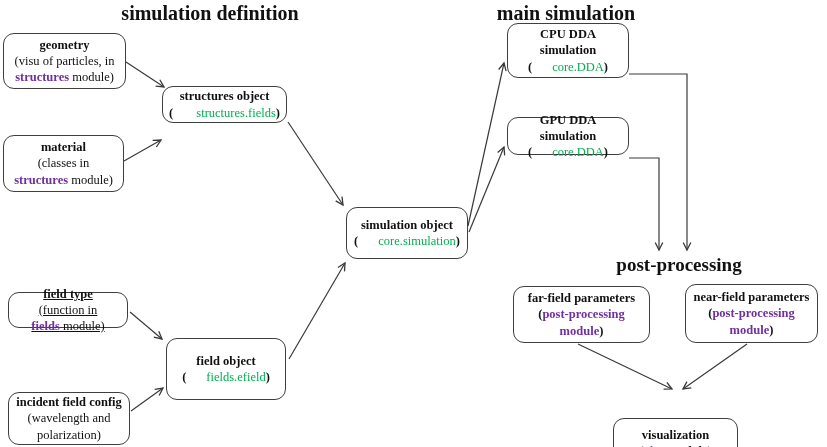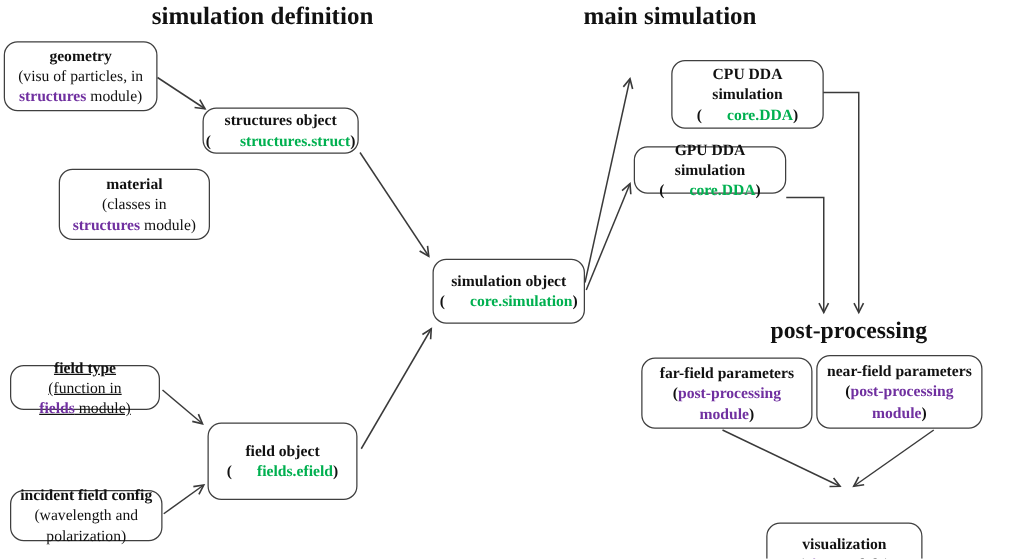--- a/index.html
+++ b/index.html
@@ -38,21 +38,21 @@
     justify-content:center;
     align-items:center;
     text-align:center;
     font-size:12.5px;
     line-height:1.3;
     white-space:nowrap;
   }
   .t{font-weight:bold;}
   .b{font-weight:bold;}
   .purple{color:var(--purple);font-weight:bold;}
-  .green{color:var(--green);font-weight:bold;padding-left:20px;}
+  .green{color:var(--green);font-weight:normal;padding-left:20px;}
 </style>
 </head>
 <body>
 
 <div id="canvas">
 
   <svg id="arrows" viewBox="0 0 827 447" xmlns="http://www.w3.org/2000/svg">
     <defs>
       <marker id="ah" markerUnits="userSpaceOnUse" markerWidth="11" markerHeight="11" refX="9" refY="5" orient="auto">
         <path d="M1.5,1.2 L9,5 L1.5,8.8" fill="none" stroke="#3a3a3a" stroke-width="1.3"></path>
@@ -68,81 +68,81 @@
       <line x1="468" y1="226" x2="504" y2="63" marker-end="url(#ah)"></line>
       <line x1="469" y1="232" x2="504" y2="147" marker-end="url(#ah)"></line>
       <polyline points="629,74 687,74 687,250" marker-end="url(#ah)"></polyline>
       <polyline points="629,158 659,158 659,250" marker-end="url(#ah)"></polyline>
       <line x1="578" y1="344" x2="672" y2="389" marker-end="url(#ah)"></line>
       <line x1="747" y1="344" x2="683" y2="389" marker-end="url(#ah)"></line>
     </g>
   </svg>
 
   <div class="heading" style="left:210px;top:2px;">simulation definition</div>
-  <div class="heading" style="left:536px;top:2px;">main simulation</div>
+  <div class="heading" style="left:566px;top:2px;">main simulation</div>
   <div class="heading" style="left:679px;top:254px;font-size:19px;">post-processing</div>
 
   <div class="box" style="left:3px;top:33px;width:123px;height:56px;">
     <div class="t">geometry</div>
     <div>(visu of particles, in</div>
     <div><span class="purple">structures</span><span> module)</span></div>
   </div>
 
-  <div class="box" style="left:3px;top:135px;width:121px;height:57px;margin-left:44px;">
+  <div class="box" style="left:3px;top:135px;width:121px;height:57px;">
     <div class="t">material</div>
     <div>(classes in</div>
     <div><span class="purple">structures</span><span> module)</span></div>
   </div>
 
   <div class="box" style="left:162px;top:86px;width:125px;height:37px;">
     <div class="t">structures object</div>
-    <div><span class="b">( </span><span class="green">structures.struct</span><span class="b">)</span></div>
+    <div><span class="b">( </span><span class="green">structures.fields</span><span class="b">)</span></div>
   </div>
 
   <div class="box" style="left:8px;top:292px;width:120px;height:36px;text-decoration:underline;">
     <div class="t">field type</div>
     <div>(function in</div>
     <div><span class="purple">fields</span><span> module)</span></div>
   </div>
 
-  <div class="box" style="left:8px;top:392px;width:122px;height:41px;">
+  <div class="box" style="left:8px;top:392px;width:122px;height:53px;">
     <div class="t">incident field config</div>
     <div>(wavelength and</div>
     <div>polarization)</div>
   </div>
 
   <div class="box" style="left:166px;top:338px;width:120px;height:62px;">
     <div class="t">field object</div>
     <div><span class="b">(</span><span class="green">fields.efield</span><span class="b">)</span></div>
   </div>
 
   <div class="box" style="left:346px;top:207px;width:122px;height:52px;">
     <div class="t">simulation object</div>
     <div><span class="b">(</span><span class="green">core.simulation</span><span class="b">)</span></div>
   </div>
 
-  <div class="box" style="left:507px;top:48px;width:122px;height:55px;margin-left:30px;">
+  <div class="box" style="left:507px;top:23px;width:122px;height:55px;">
     <div class="t">CPU DDA</div>
     <div class="t">simulation</div>
     <div><span class="b">(</span><span class="green">core.DDA</span><span class="b">)</span></div>
   </div>
 
   <div class="box" style="left:507px;top:117px;width:122px;height:38px;">
     <div class="t">GPU DDA</div>
     <div class="t">simulation</div>
     <div><span class="b">(</span><span class="green">core.DDA</span><span class="b">)</span></div>
   </div>
 
   <div class="box" style="left:513px;top:286px;width:137px;height:57px;">
     <div class="t">far-field parameters</div>
     <div><span class="b">(</span><span class="purple">post-processing</span></div>
     <div><span class="purple">module</span><span class="b">)</span></div>
   </div>
 
-  <div class="box" style="left:653px;top:284px;width:133px;height:59px;">
+  <div class="box" style="left:685px;top:284px;width:133px;height:59px;">
     <div class="t">near-field parameters</div>
     <div><span class="b">(</span><span class="purple">post-processing</span></div>
     <div><span class="purple">module</span><span class="b">)</span></div>
   </div>
 
   <div class="box" style="left:613px;top:394px;width:125px;height:50px;margin-top:24px;">
     <div class="t">visualization</div>
     <div><span class="b">(</span><span class="purple">visu</span><span class="b"> module)</span></div>
   </div>
 

